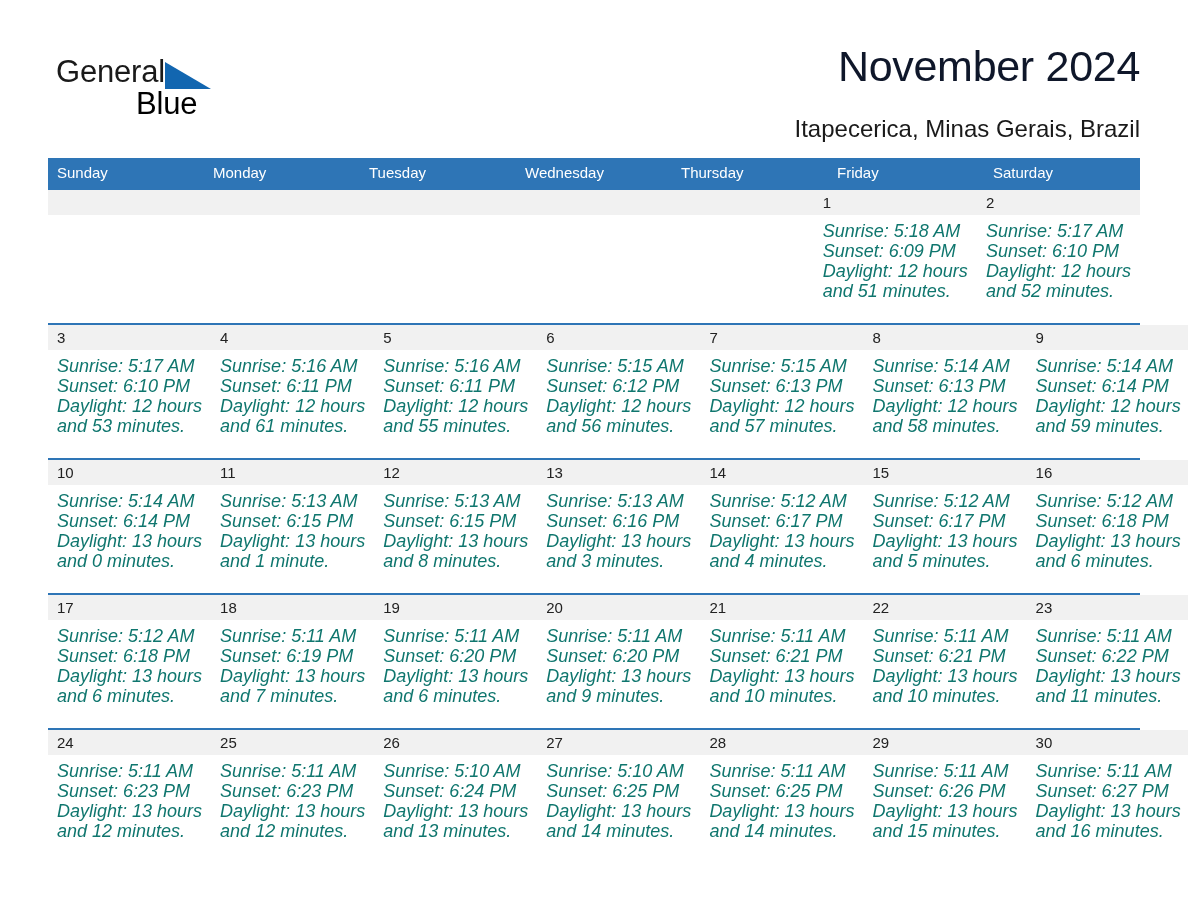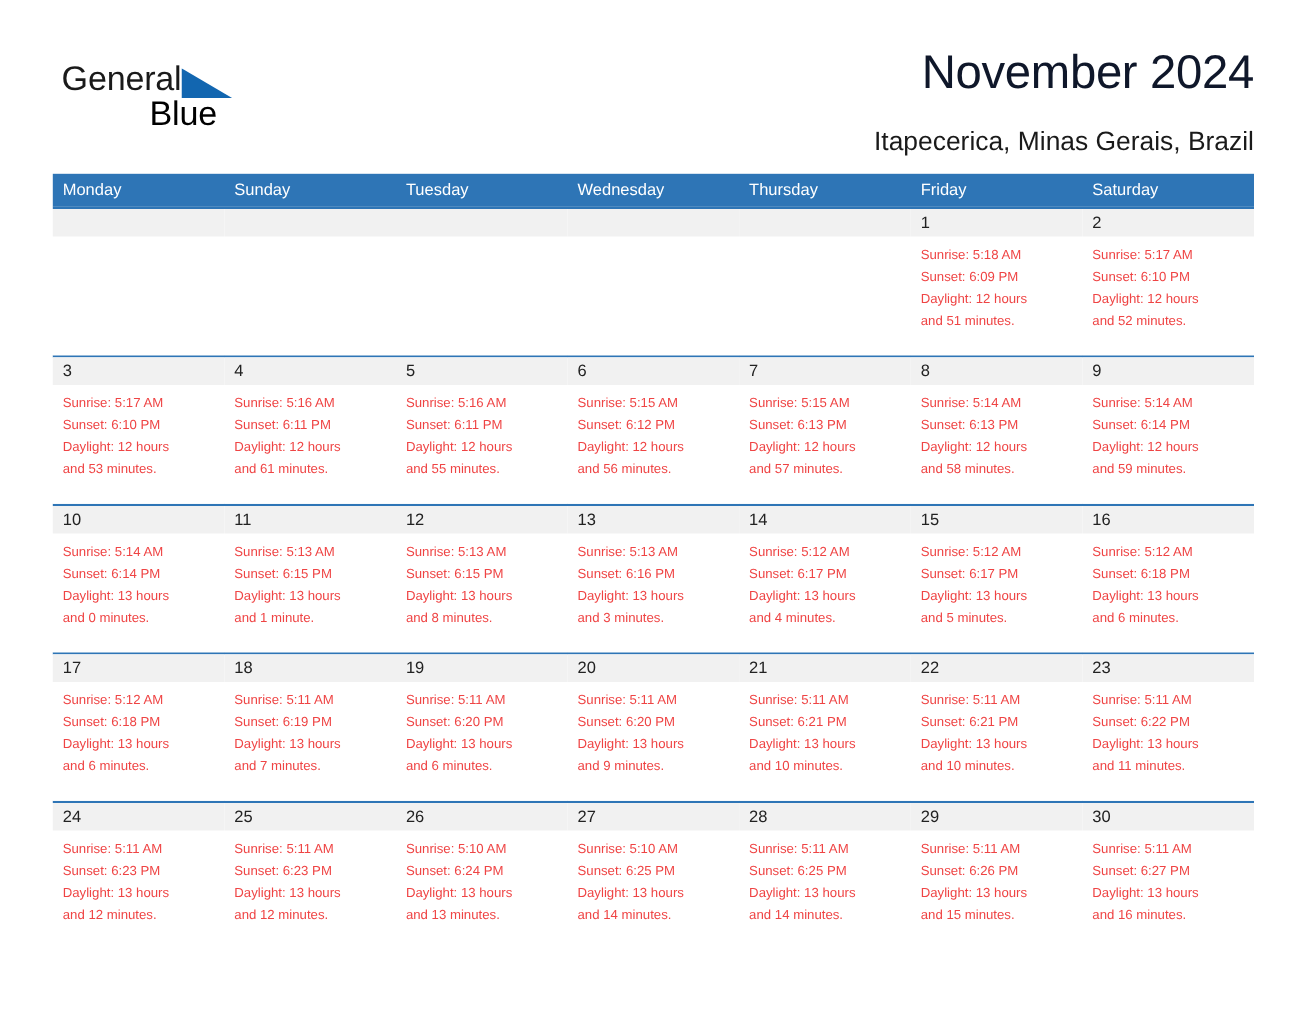--- a/index.html
+++ b/index.html
@@ -134,23 +134,24 @@
     line-height: 25px;
     padding-left: 9px;
     color: #222222;
     box-sizing: border-box;
   }
   .day.empty .daynum {
     background: #f1f1f1;
   }
   .day .info {
     padding: 6px 9px 0 9px;
-    font-size: 12px;
+    font-size: 18px;
     line-height: 20px;
-    color: #ef4444;
+    color: #0f766e;
+    font-style: italic;
   }
   .day .info div {
     white-space: nowrap;
   }
   .week.last .day {
     height: 120px;
   }
 </style>
 </head>
 <body>
@@ -171,22 +172,22 @@
     <div class="title-block">
       <div class="month-title">November 2024</div>
       <div class="location">Itapecerica, Minas Gerais, Brazil</div>
     </div>
 
   </div>
 
   <div class="calendar">
 
     <div class="dow-row">
+      <div class="dow">Sunday</div>
       <div class="dow">Monday</div>
-      <div class="dow">Sunday</div>
       <div class="dow">Tuesday</div>
       <div class="dow">Wednesday</div>
       <div class="dow">Thursday</div>
       <div class="dow">Friday</div>
       <div class="dow">Saturday</div>
     </div>
 
     <div class="week">
       <div class="day empty">
           <span class="daynum"></span>

